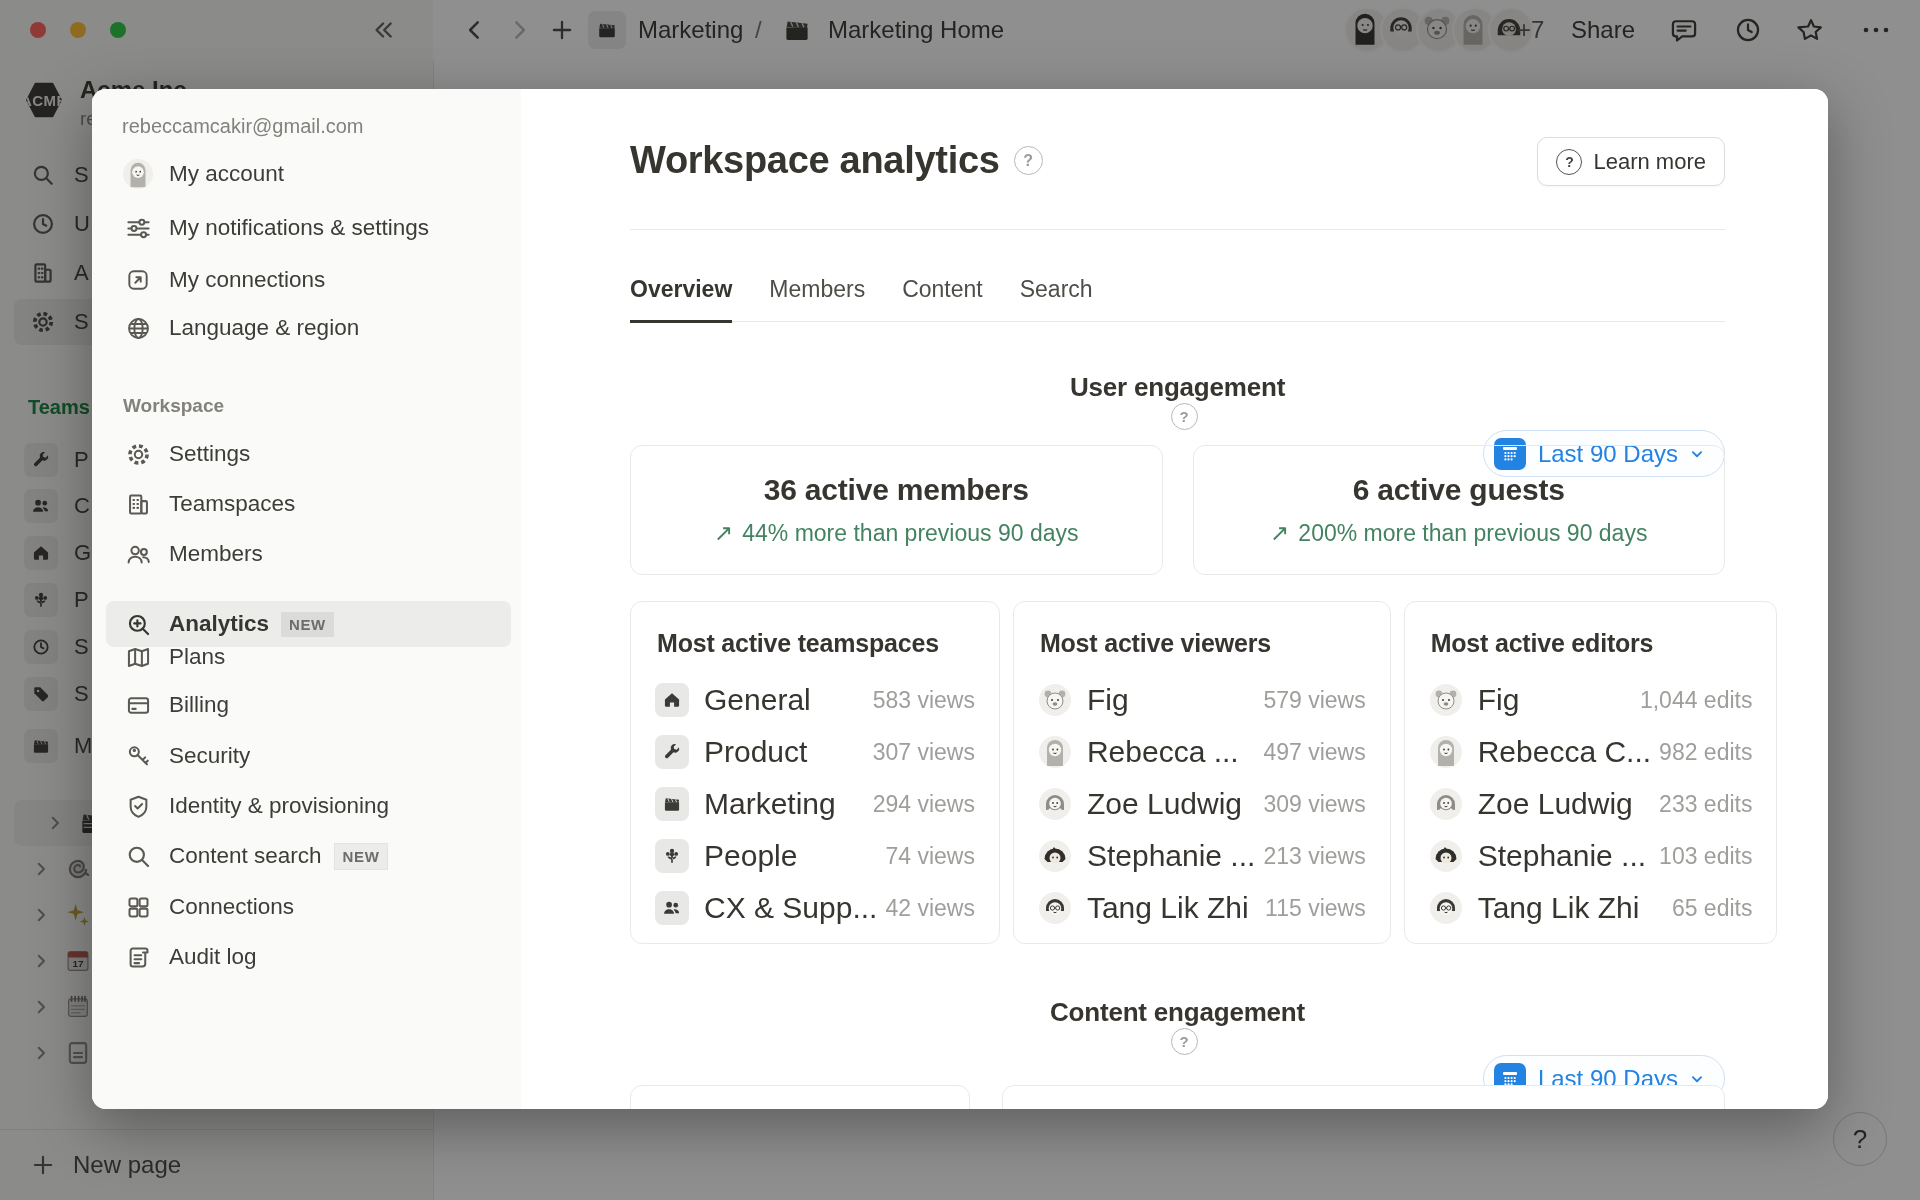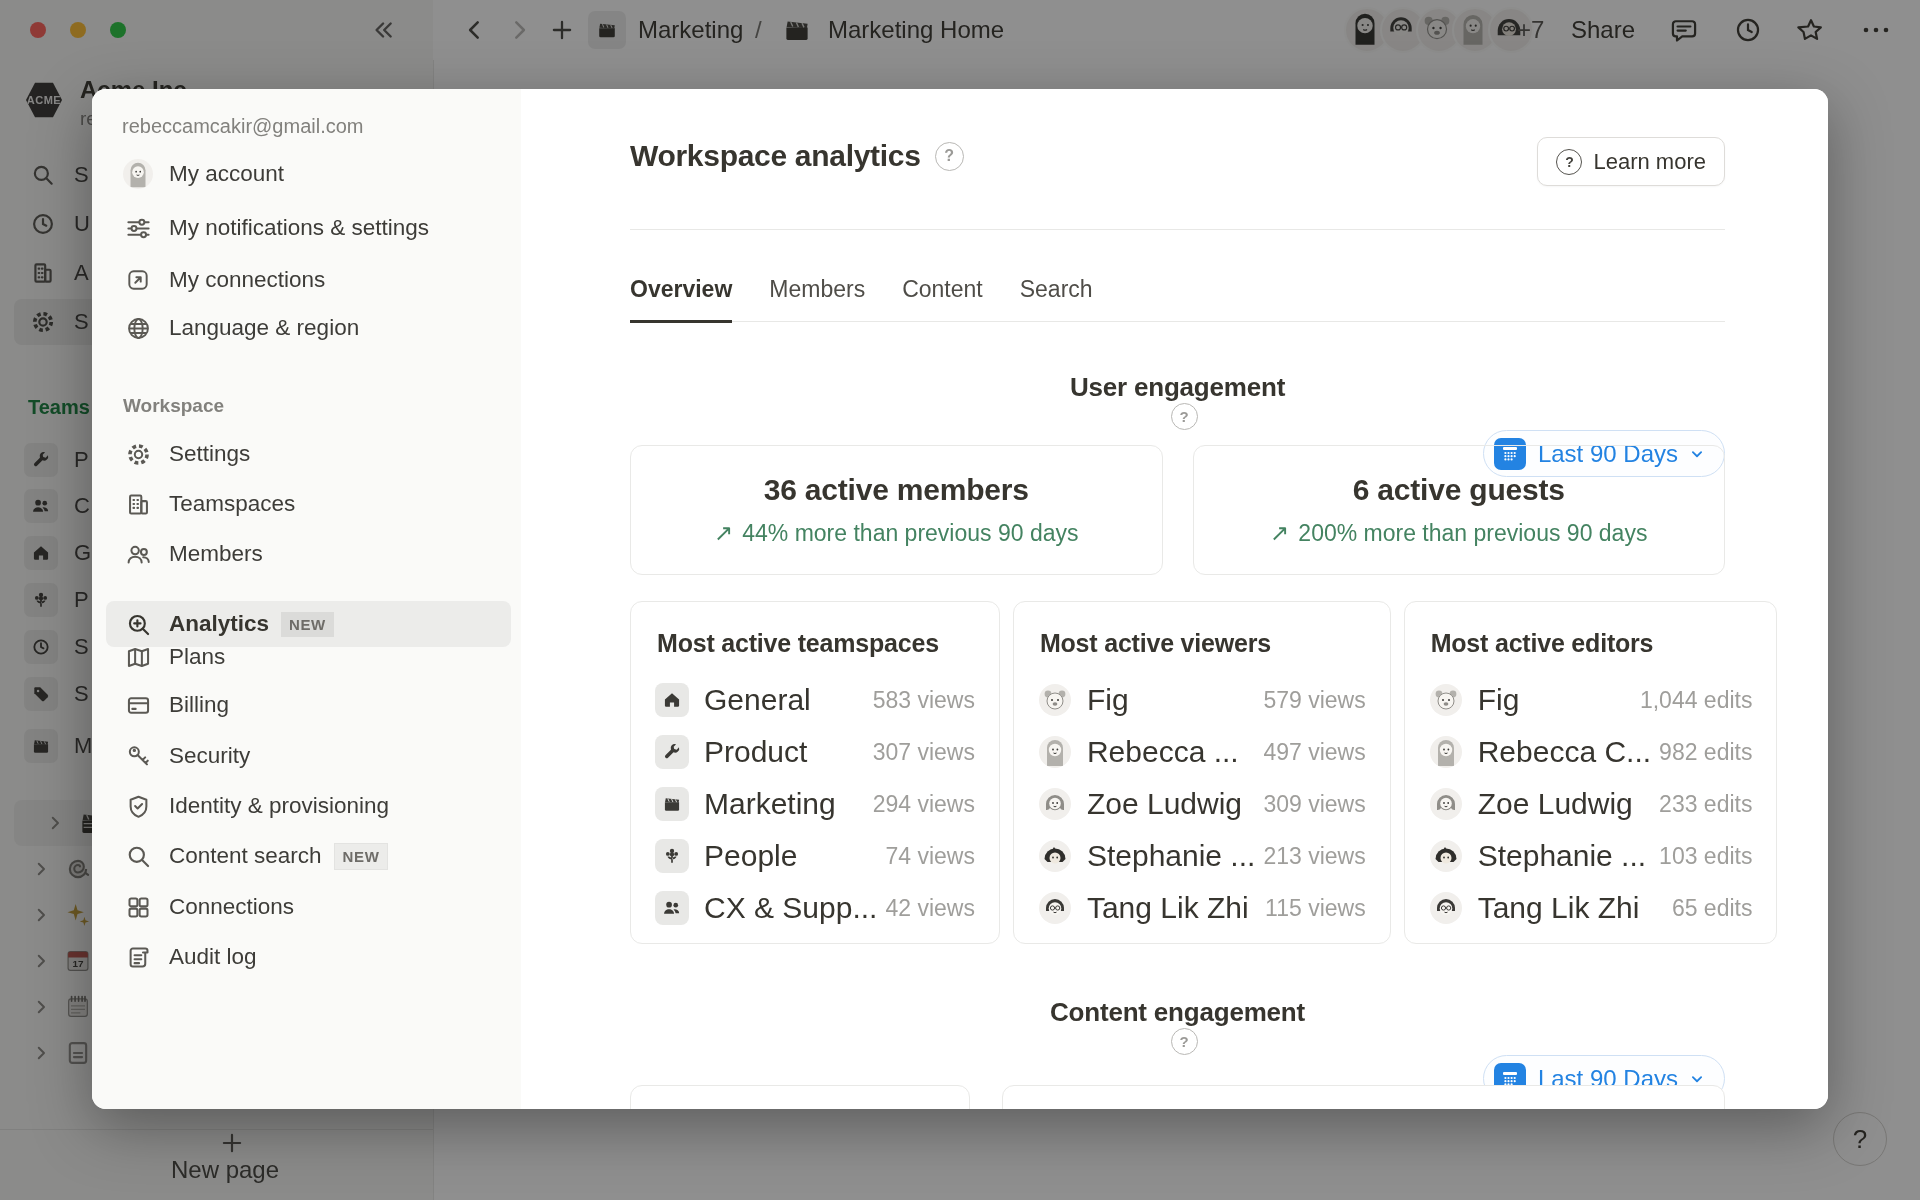--- a/index.html
+++ b/index.html
@@ -14,21 +14,21 @@
   .tl{position:absolute;top:22px;width:16px;height:16px;border-radius:50%;}
   .appside{position:absolute;left:0;top:0;width:433px;height:1200px;background:#f7f7f5;border-right:1px solid #e9e9e7;}
   .srow{position:absolute;left:0;width:433px;height:46px;display:flex;align-items:center;}
   .srow .ic{width:30px;display:flex;justify-content:center;margin-left:28px;}
   .srow .tsbox{width:34px;height:34px;border-radius:7px;background:#e8e8e6;display:flex;align-items:center;justify-content:center;margin-left:24px;}
   .srow .lbl{margin-left:16px;font-size:22px;color:#3f3e3b;white-space:nowrap;}
   .srow.sel{background:#e8e8e6;border-radius:8px;left:14px;width:405px;}
   .srow .chev{margin-left:32px;color:#9b9a97;}
   .srow .emoji{margin-left:14px;}
   .steamslabel{position:absolute;left:28px;font-size:20px;font-weight:600;color:#15803d;}
-  .newpagebar{position:absolute;left:0;bottom:0;width:433px;height:70px;border-top:1px solid #e3e3e1;display:flex;align-items:center;flex-direction:column;}
+  .newpagebar{position:absolute;left:0;bottom:0;width:433px;height:70px;border-top:1px solid #e3e3e1;display:flex;align-items:center;}
   .helpfab{position:absolute;left:1833px;top:1112px;width:52px;height:52px;border-radius:50%;background:#fff;
            border:1px solid #d3d1cd;display:flex;align-items:center;justify-content:center;font-size:26px;color:#37352f;}
   .crumbtxt{font-size:24px;color:#37352f;}
   .tavatar{width:42px;height:42px;border-radius:50%;background:#f1efec;border:2px solid #fbfbfa;overflow:hidden;flex:none;}
   .avstack{position:absolute;left:1344px;top:7px;display:flex;align-items:center;}
   .avstack .tavatar{margin-right:-10px;}
 
   
   .overlay{position:absolute;inset:0;background:rgba(18,18,17,0.47);}
 
@@ -40,21 +40,21 @@
   .mitem{position:absolute;left:14px;width:405px;height:46px;border-radius:8px;display:flex;align-items:center;}
   .mitem .mic{width:30px;height:30px;margin-left:17px;display:flex;align-items:center;justify-content:center;color:#5b5954;}
   .mitem .mlbl{margin-left:16px;font-size:22.5px;color:#3d3c38;white-space:nowrap;}
   .mitem.sel{background:#ececea;}
   .mitem.sel .mlbl{font-weight:700;color:#37352f;}
   .badge{margin-left:12px;background:rgba(0,0,0,0.07);color:#6e6c68;font-size:15px;font-weight:600;
          letter-spacing:.6px;padding:4px 8px;border-radius:0;}
   .msectionlbl{position:absolute;left:31px;font-size:19px;font-weight:600;color:#82817d;}
   .mmain{flex:1;position:relative;background:#fff;}
   .mtitle{position:absolute;left:109px;top:50px;display:flex;align-items:center;}
-  .mtitle h1{margin:0;font-size:30px;font-weight:700;letter-spacing:-.3px;}
+  .mtitle h1{margin:0;font-size:38px;font-weight:700;letter-spacing:-.3px;}
   .qcircle{width:27px;height:27px;border-radius:50%;border:1.6px solid #b9b8b5;color:#9b9a97;font-size:16px;
            font-weight:700;display:flex;align-items:center;justify-content:center;margin-left:14px;}
   .learnbtn{position:absolute;right:103px;top:48px;height:47px;border:1px solid #dedcd9;border-radius:10px;
             display:flex;align-items:center;padding:0 18px;font-size:22px;font-weight:500;color:#37352f;background:#fff;box-shadow:0 1px 2px rgba(0,0,0,.04);}
   .learnbtn .lq{width:24px;height:24px;border-radius:50%;border:1.7px solid #55534e;color:#45443f;font-size:14px;font-weight:700;
             display:flex;align-items:center;justify-content:center;margin-right:11px;}
   .hdivider{position:absolute;left:109px;top:140px;width:1095px;height:1px;background:#e8e8e6;}
   .tabs{position:absolute;left:109px;top:187px;width:1095px;display:flex;gap:37px;border-bottom:1px solid #e8e8e6;}
   .tab{font-size:23px;color:#4f4d48;padding-bottom:17px;border-bottom:3px solid transparent;margin-bottom:-2px;}
   .tab.active{color:#37352f;font-weight:600;border-bottom-color:#37352f;}
@@ -86,21 +86,21 @@
 <div class="screen">
 
   <div class="app">
 
     <div class="appside">
       <div class="tl" style="left:30px;background:#ff5f57"></div>
       <div class="tl" style="left:70px;background:#febc2e"></div>
       <div class="tl" style="left:110px;background:#28c840"></div>
 
       <div class="abs" style="left:26px;top:82px;width:36px;height:36px;background:#353431;clip-path:polygon(25% 2%,75% 2%,100% 50%,75% 98%,25% 98%,0 50%);display:flex;align-items:center;justify-content:center;">
-        <span style="color:#efeeec;font-size:11px;font-weight:700;letter-spacing:.5px">ACME</span>
+        <span style="color:#efeeec;font-size:15px;font-weight:700;letter-spacing:.5px">ACME</span>
       </div>
       <div class="abs" style="left:80px;top:76px;font-size:24px;font-weight:600;">Acme Inc</div>
       <div class="abs" style="left:80px;top:108px;font-size:19px;color:#82817d;">re</div>
 
       <div class="srow" style="top:152px">
         <span class="ic">
             <svg width="26" height="26" viewBox="0 0 24 24" fill="none" stroke="#55534e" stroke-width="2">
               <circle cx="10.5" cy="10.5" r="6"></circle>
               <path d="M15.3 15.3 20 20" stroke-linecap="round"></path>
             </svg>

